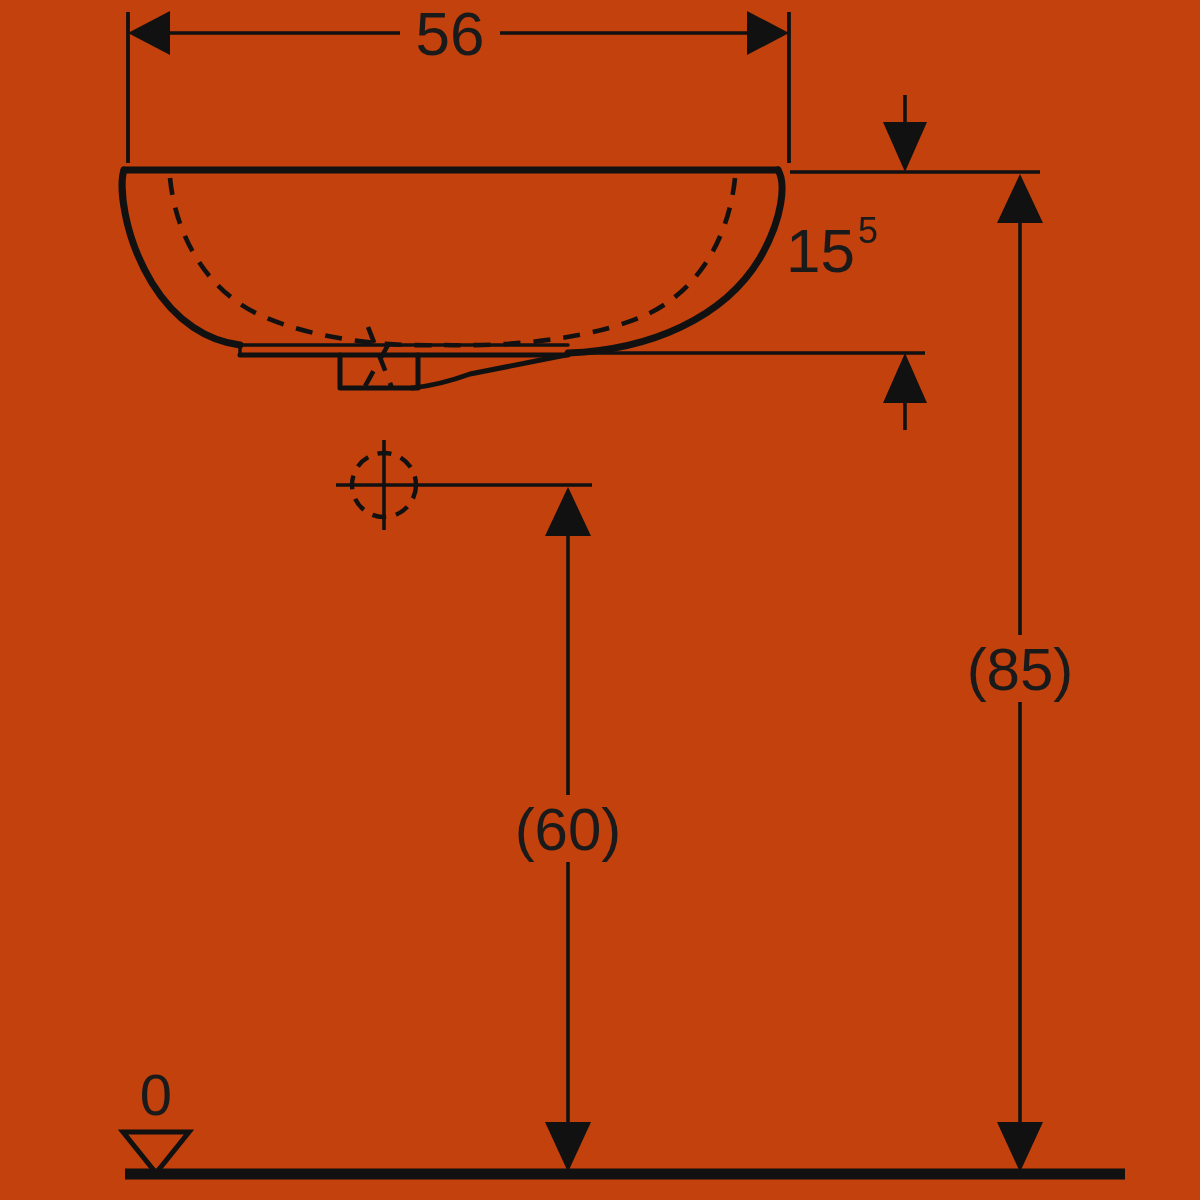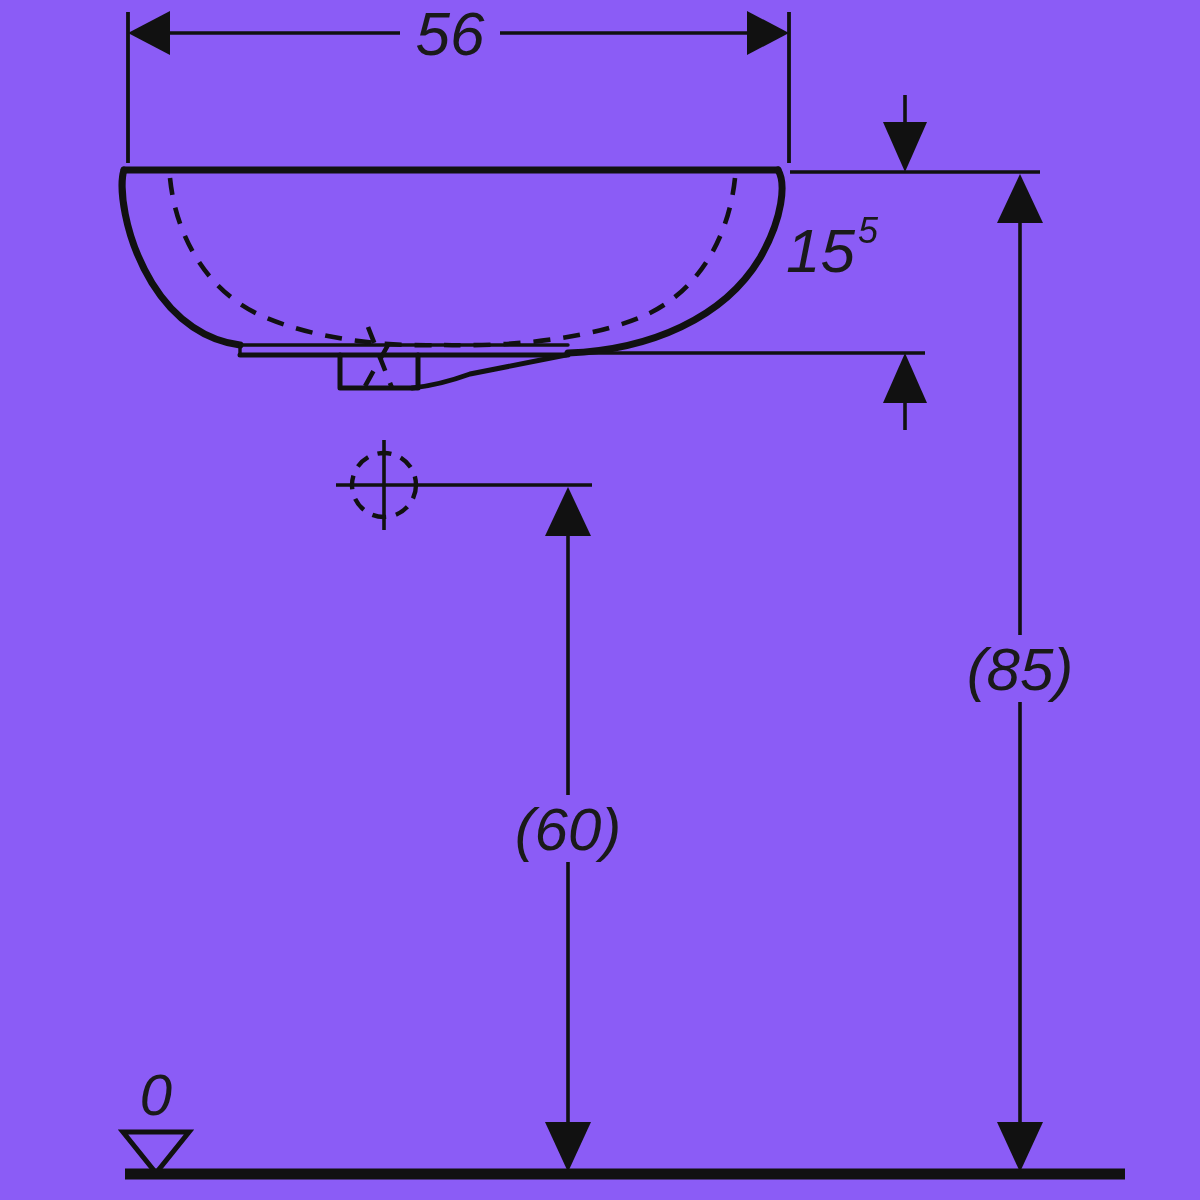--- a/index.html
+++ b/index.html
@@ -8,23 +8,22 @@
     padding: 0;
     background: #ffffff;
   }
   body {
     font-family: "Liberation Sans", sans-serif;
   }
   #drawing-root {
     position: relative;
     width: 1200px;
     height: 1200px;
-    background: #8b5cf6;
+    background: #c2410c;
     overflow: hidden;
-    font-style: italic;
   }
   #drawing-svg {
     display: block;
     width: 1200px;
     height: 1200px;
   }
   .dim-text {
     font-family: "Liberation Sans", sans-serif;
     font-weight: 400;
     fill: #1a1a1a;

